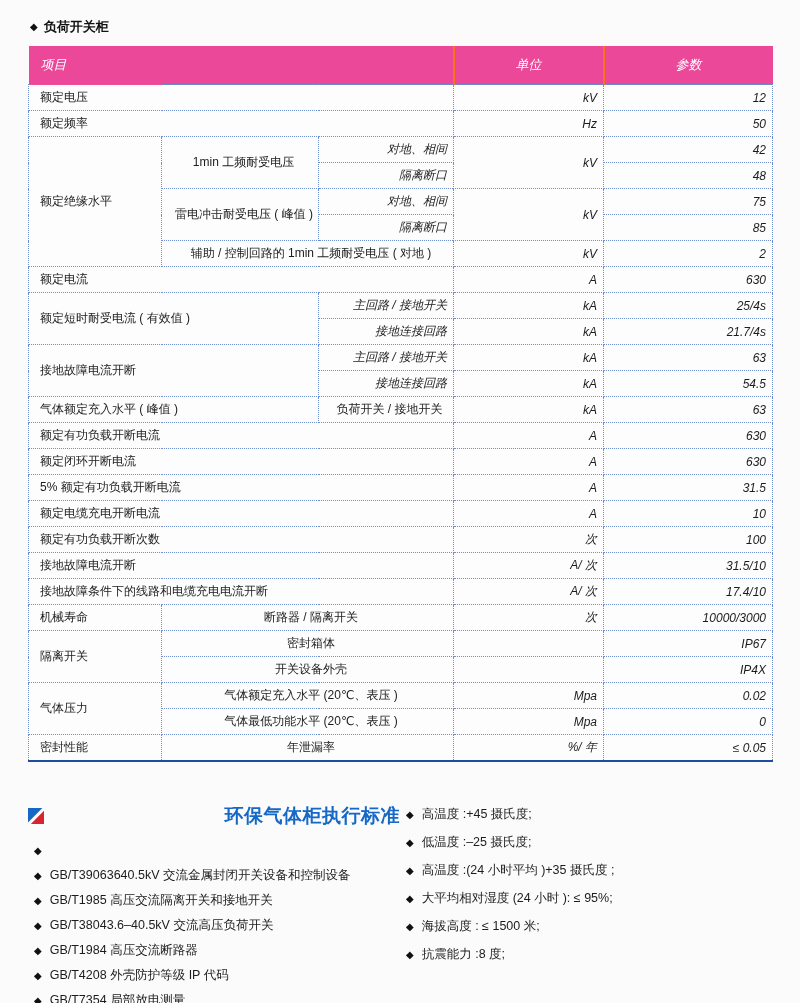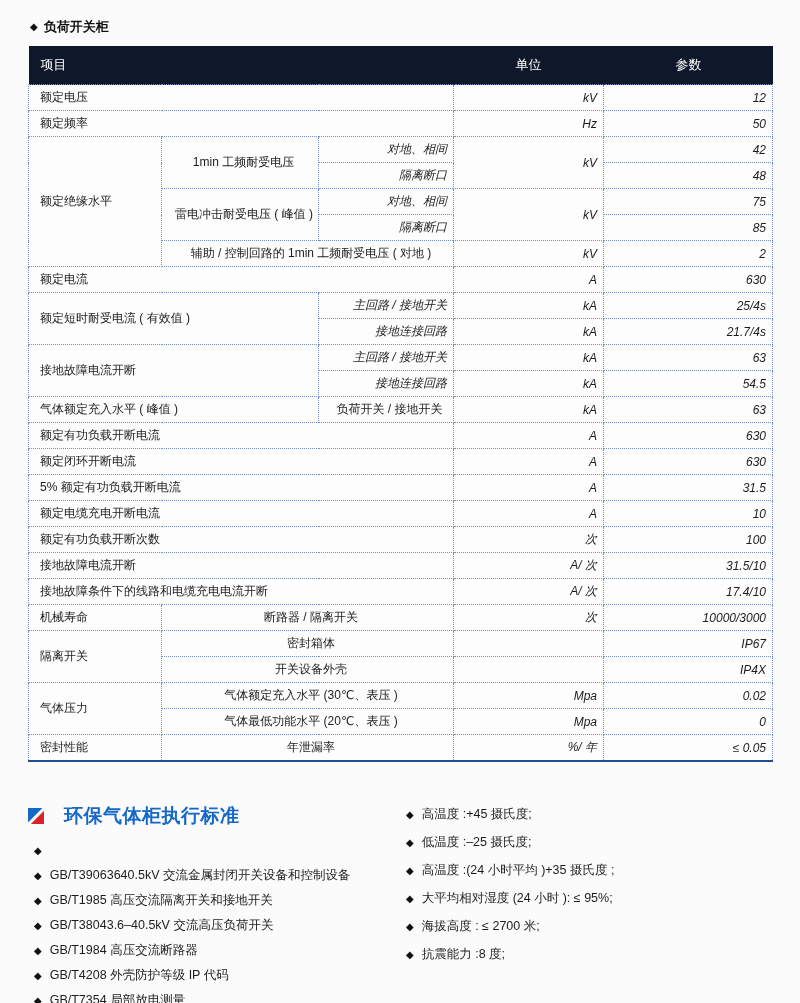--- a/index.html
+++ b/index.html
@@ -13,36 +13,36 @@
     display:flex;align-items:center;gap:6px;
     font-size:13px;font-weight:700;color:#111;
     margin:8px 0 10px 2px;
   }
   .page-title .dm{font-size:10px;line-height:1;}
   table.spec{
     width:744px;border-collapse:collapse;table-layout:fixed;
     border-bottom:2px solid #1b4f9e;
   }
   .spec thead th{
-    background:#0f172a;color:#ffffff;font-weight:400;
-    font-size:13px;height:36px;text-align:center;
+    background:#ec4899;color:#ffffff;font-weight:400;
+    font-size:13px;height:36px;text-align:center;font-style:italic;
   }
   .spec thead th.left{text-align:left;padding-left:12px;}
-  .spec thead th + th{border-left:2px solid #0f172a;margin-top:28px;}
+  .spec thead th + th{border-left:2px solid #f97316;margin-top:28px;}
   .spec tbody td{
     border:1px dotted #6f8fd2;background:#fdfdfd;
     font-size:12px;height:23px;padding:1px 6px;color:#1c1c1c;
     overflow:hidden;white-space:nowrap;
   }
   .spec td.c{text-align:right;font-style:italic;}
   .spec td.item{text-align:left;padding-left:11px;margin-top:40px;}
   .spec td.sub{text-align:center;padding-left:13px;}
   .sections{display:flex;margin-top:44px;padding:0 28px;}
   .section{width:372px;}
-  .sec-head{display:flex;align-items:flex-start;gap:20px;margin:0 0 16px 0;}
+  .sec-head{display:flex;align-items:flex-start;gap:20px;margin:0 0 16px 0;justify-content:space-between;}
   .sec-head .sec-title{
     font-size:19px;font-weight:700;color:#1668c7;
     letter-spacing:.5px;line-height:20px;
   }
   .sec-icon{width:16px;height:16px;margin-top:2px;flex:0 0 16px;}
   .sec-icon svg{display:block;width:16px;height:16px;}
   ul.blist{list-style:none;margin:0;padding:0 0 0 6px;}
   .blist li{
     display:flex;gap:8px;font-size:12.5px;line-height:17px;
     margin-bottom:8px;color:#1c1c1c;max-width:356px;
@@ -191,21 +191,21 @@
           <td class="c"></td>
           <td class="c">IP67</td>
         </tr>
         <tr>
           <td class="sub" colspan="2">开关设备外壳</td>
           <td class="c"></td>
           <td class="c">IP4X</td>
         </tr>
         <tr>
           <td class="item" rowspan="2">气体压力</td>
-          <td class="sub" colspan="2">气体额定充入水平 (30℃、表压 )</td>
+          <td class="sub" colspan="2">气体额定充入水平 (20℃、表压 )</td>
           <td class="c">Mpa</td>
           <td class="c">0.02</td>
         </tr>
         <tr>
           <td class="sub" colspan="2">气体最低功能水平 (20℃、表压 )</td>
           <td class="c">Mpa</td>
           <td class="c">0</td>
         </tr>
         <tr>
           <td class="item">密封性能</td>
@@ -272,21 +272,21 @@
         <li>
           <span class="dm">◆</span>
           <span>高温度 :(24 小时平均 )+35 摄氏度 ;</span>
         </li>
         <li>
           <span class="dm">◆</span>
           <span>大平均相对湿度 (24 小时 ): ≤ 95%;</span>
         </li>
         <li>
           <span class="dm">◆</span>
-          <span>海拔高度 : ≤ 2700 米;</span>
+          <span>海拔高度 : ≤ 1500 米;</span>
         </li>
         <li>
           <span class="dm">◆</span>
           <span>抗震能力 :8 度;</span>
         </li>
       </ul>
   </div>
 </div>
 
 </body></html>

